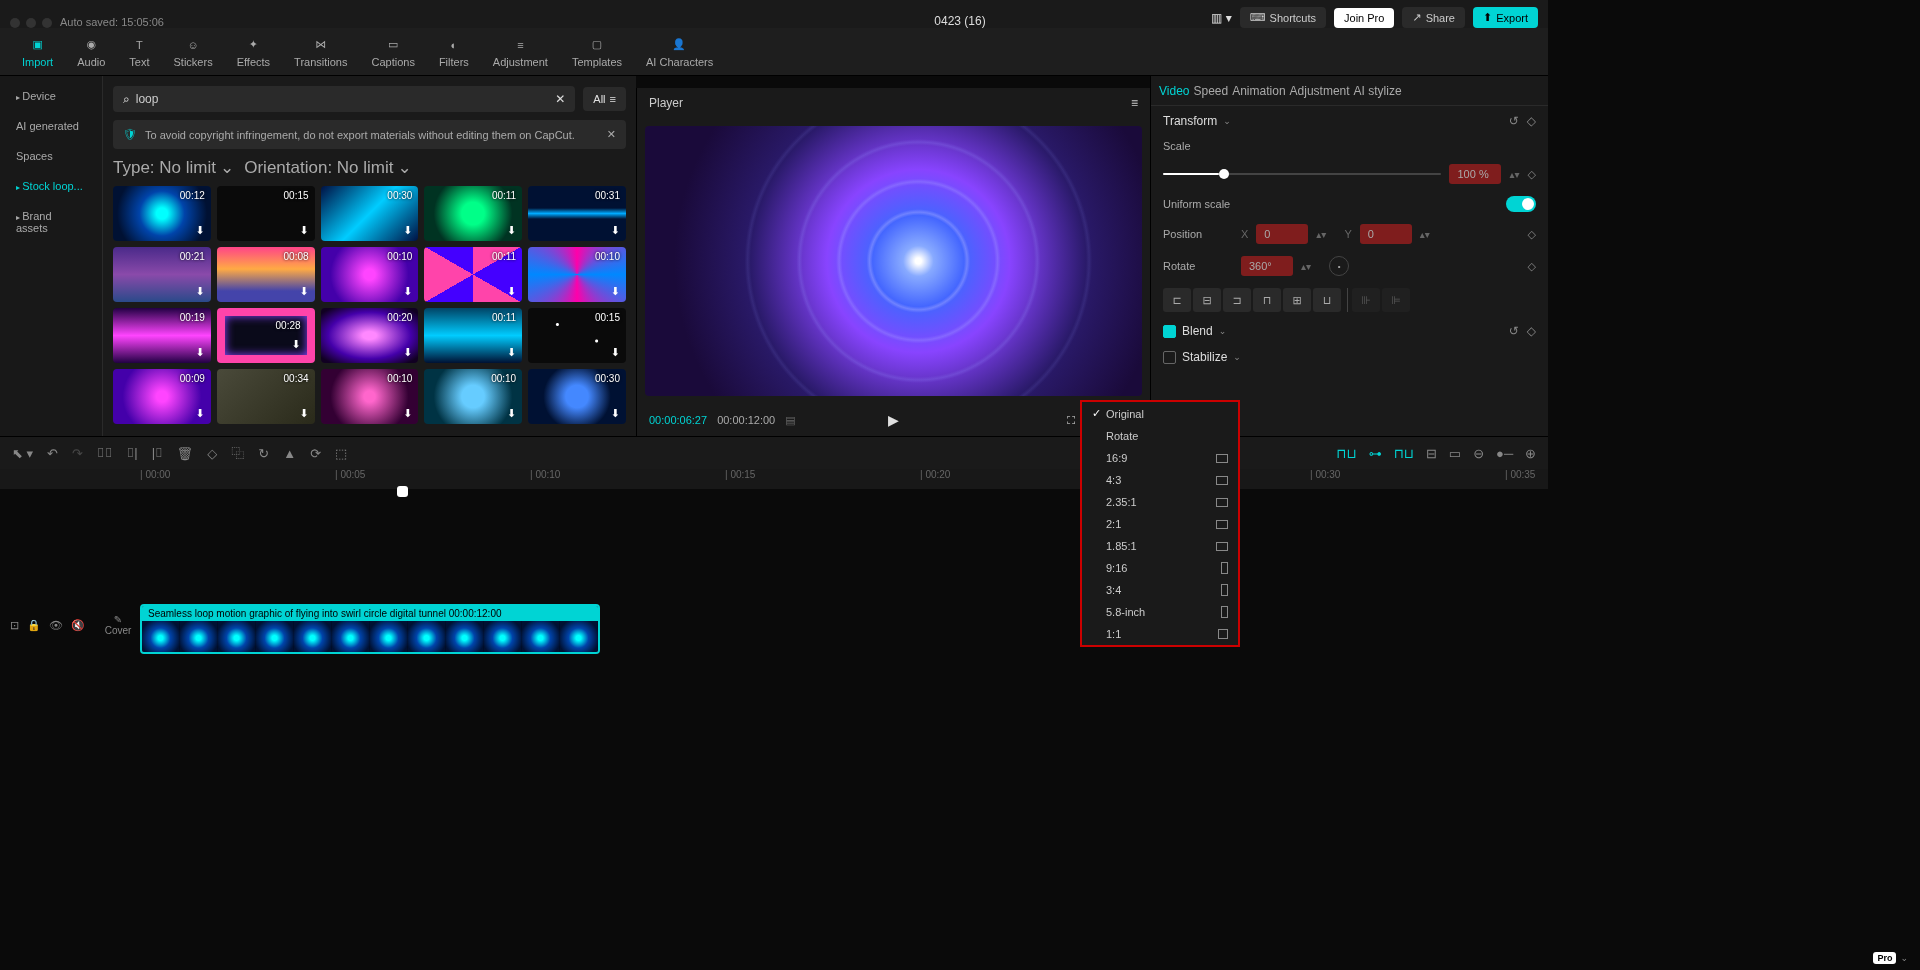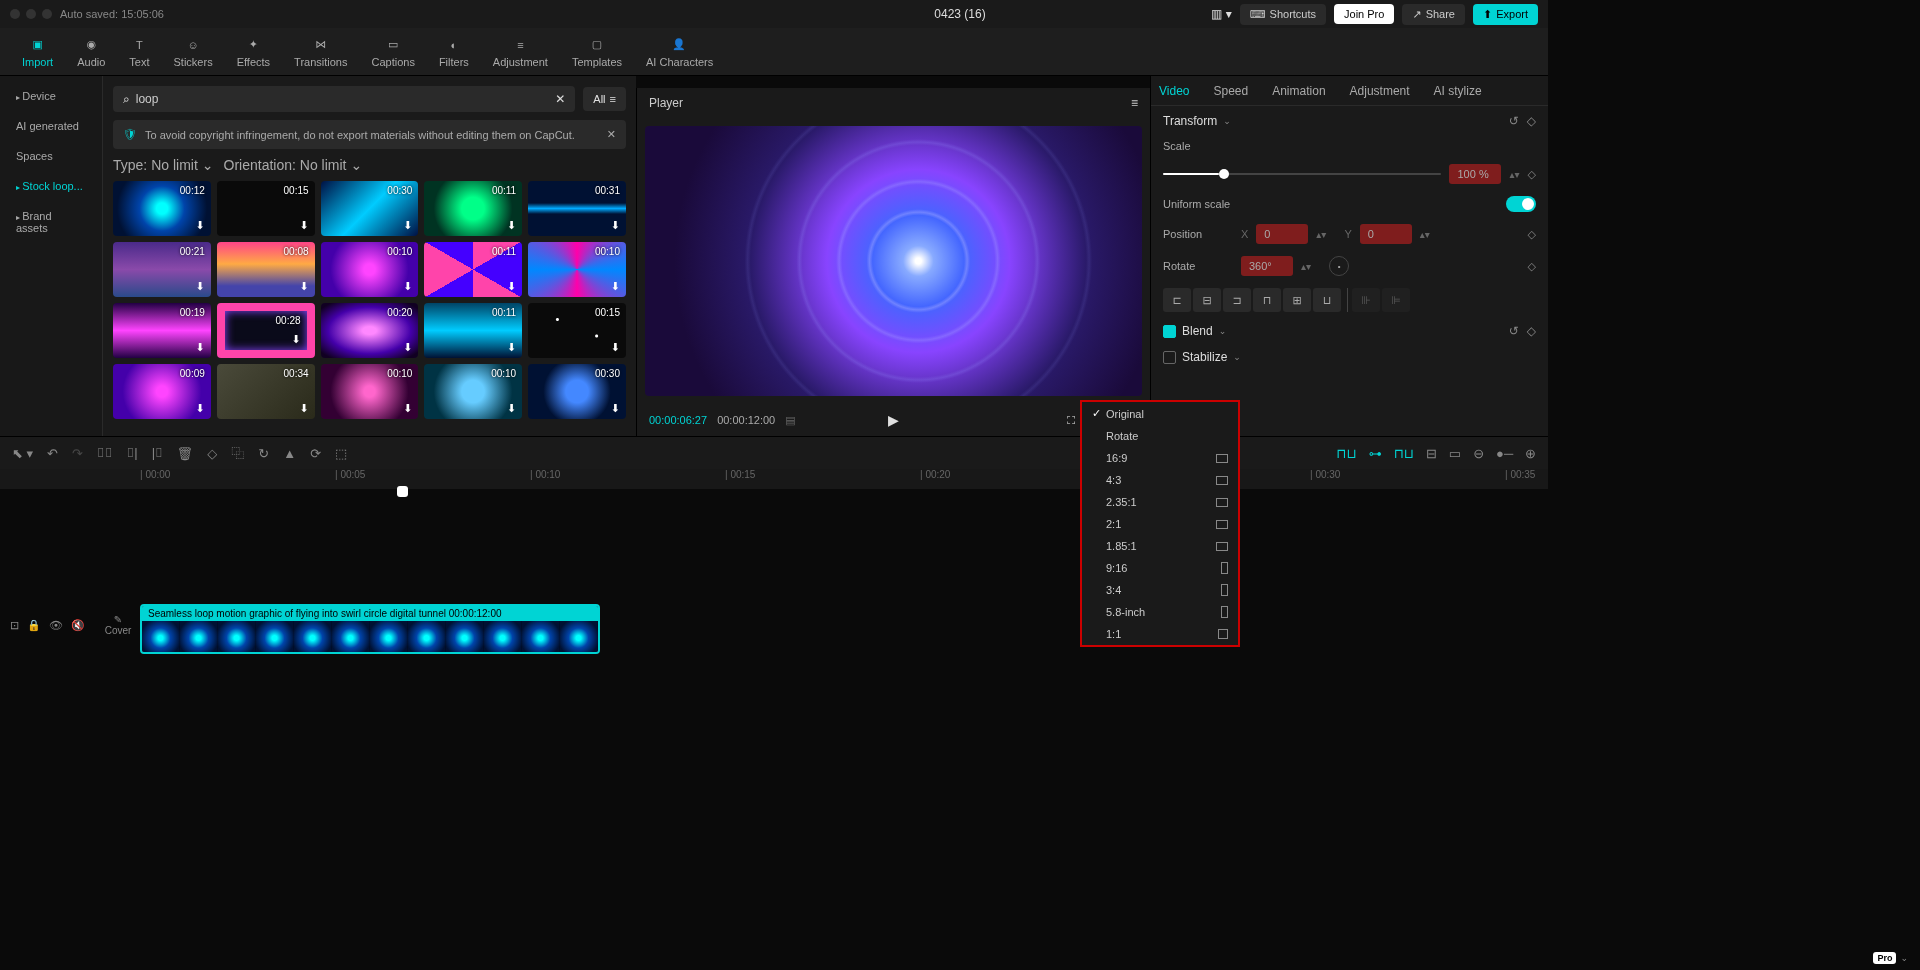--- a/index.html
+++ b/index.html
@@ -11,21 +11,21 @@
   width: 1548px;
   height: 785px;
   overflow: hidden;
 }
 
 
 .titlebar {
   height: 28px;
   background: #1a1a1a;
   display: flex;
-  align-items: center;
+  align-items: flex-end;
   padding: 0 10px;
   gap: 8px;
 }
 .traffic-lights { display: flex; gap: 6px; }
 .traffic-light { width: 10px; height: 10px; border-radius: 50%; background: #333; }
 .autosave { color: #888; font-size: 11px; }
 .title-center { position: absolute; left: 50%; transform: translateX(-50%); color: #ddd; font-size: 12px; }
 .titlebar-right { margin-left: auto; display: flex; gap: 8px; align-items: center; }
 .tb-btn {
   background: #2a2a2a;
@@ -131,21 +131,21 @@
   border-radius: 4px;
   display: flex;
   align-items: center;
   gap: 8px;
   font-size: 11px;
   color: #aaa;
 }
 .copyright-banner .shield { color: #00d4d4; }
 .filters-row { display: flex; gap: 10px; }
 .filter-dd {
-  font-size: 14px;
+  font-size: 17px;
   color: #aaa;
   display: flex;
   align-items: center;
   gap: 4px;
   cursor: pointer;
 }
 .media-grid {
   display: grid;
   grid-template-columns: repeat(5, 1fr);
   gap: 6px;
@@ -226,21 +226,21 @@
   border-left: 1px solid #000;
   display: flex;
   flex-direction: column;
 }
 .insp-tabs {
   display: flex;
   height: 30px;
   border-bottom: 1px solid #2a2a2a;
   align-items: center;
   padding: 0 8px;
-  gap: 24px;
+  gap: 4px;
   font-size: 12px;
 }
 .insp-tab { color: #aaa; cursor: pointer; }
 .insp-tab.active { color: #00d4d4; }
 .insp-subtabs {
   display: flex;
   padding: 8px;
   gap: 0;
 }
 .insp-subtab {

